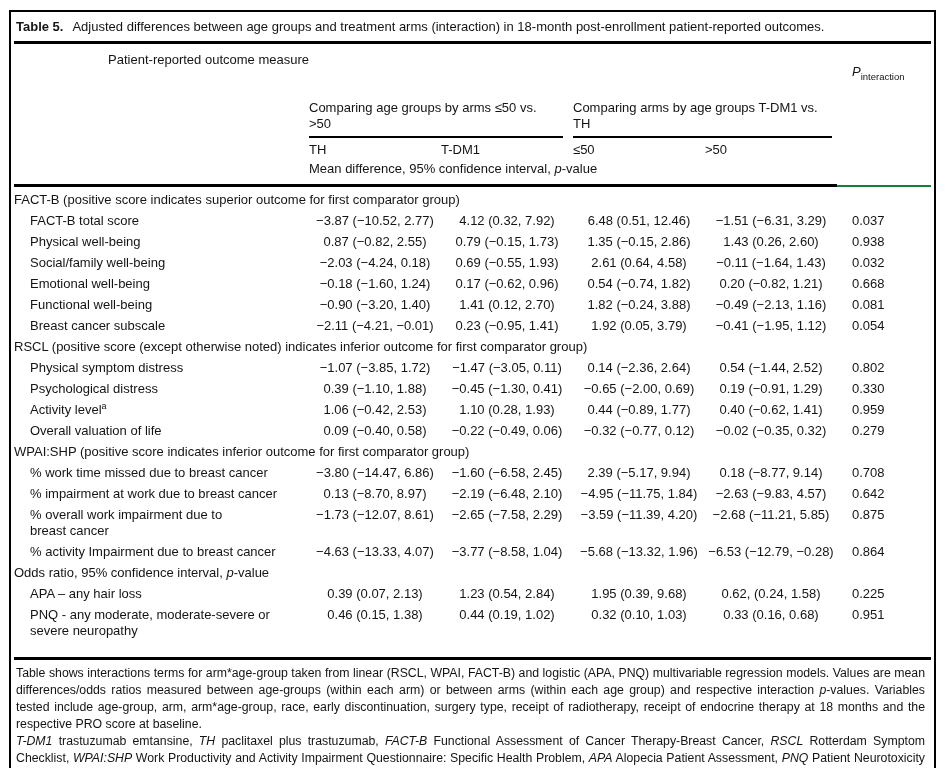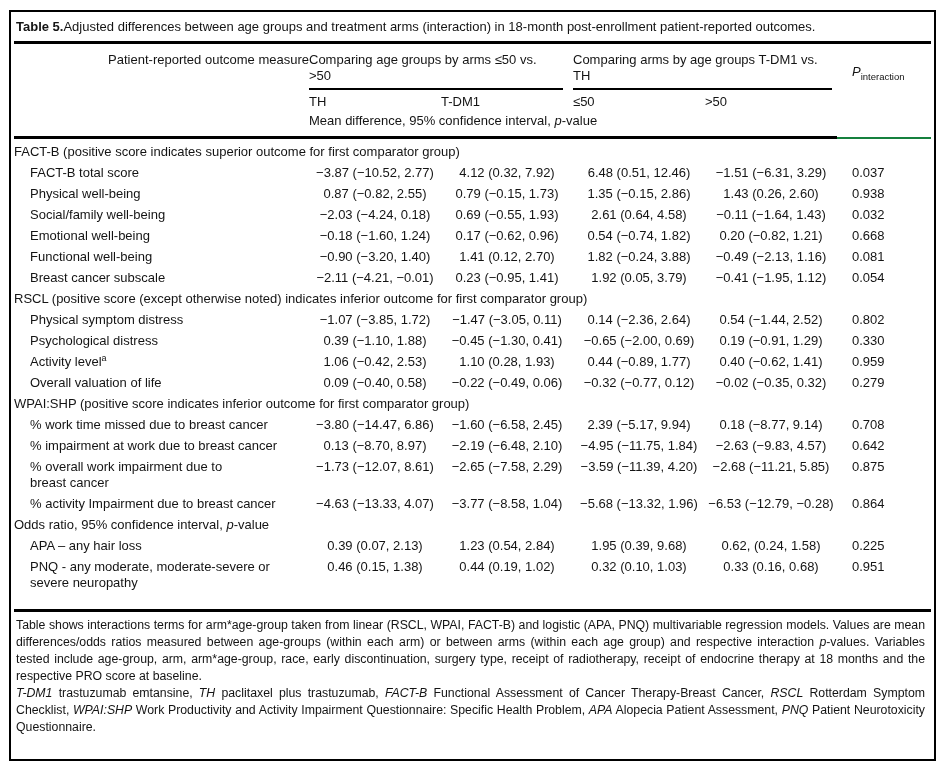--- a/index.html
+++ b/index.html
@@ -7,31 +7,31 @@
     width:946px;height:768px;background:#ffffff;
     font-family:"Liberation Sans","DejaVu Sans",sans-serif;
     color:#141414;overflow:hidden;position:relative;
     -webkit-font-smoothing:antialiased;
   }
   .table-box{
     position:absolute;left:9px;top:10px;width:927px;
     box-sizing:border-box;border:2px solid #000;background:#fff;
   }
   .caption{padding:7px 9px 6px 5px;font-size:13px;line-height:16px;}
-  .cap-label{font-weight:bold;margin-right:0;}
+  .cap-label{font-weight:bold;margin-right:9px;}
   .rule{height:3px;background:#000;margin:0 3px;}
   table{
     width:917px;margin:0 3px;border-collapse:collapse;table-layout:fixed;
     font-size:13px;
   }
   th{font-weight:normal;text-align:left;vertical-align:top;padding:0;}
   thead th.c1{padding-top:8px;line-height:16px;border-bottom:3px solid #000;text-align:right;}
   thead th.pcolh{padding:20px 0 0 15px;line-height:16px;border-bottom:2px solid #15803d;}
   thead th.pcolh sub{font-size:9.5px;}
-  .grp-inner{border-bottom:2px solid #000;padding:8px 0 4px;}
+  .grp-inner{border-bottom:2px solid #000;padding:24px 0 4px;margin-top:32px;}
   .g1{margin-right:10px;}
   .g2{margin-right:5px;}
   .ln{display:block;line-height:16px;}
   th.sub{padding:4px 0 2px;line-height:16px;}
   th.meas{padding:1px 0 7px;line-height:16px;border-bottom:3px solid #000;}
   tbody td{vertical-align:top;padding:2px 0 3px;line-height:16px;}
   tbody tr.first-row td{padding-top:5px;}
   td.section{padding-left:0;}
   td.rowlabel{padding-left:16px;padding-right:6px;}
   .lln{display:block;}

